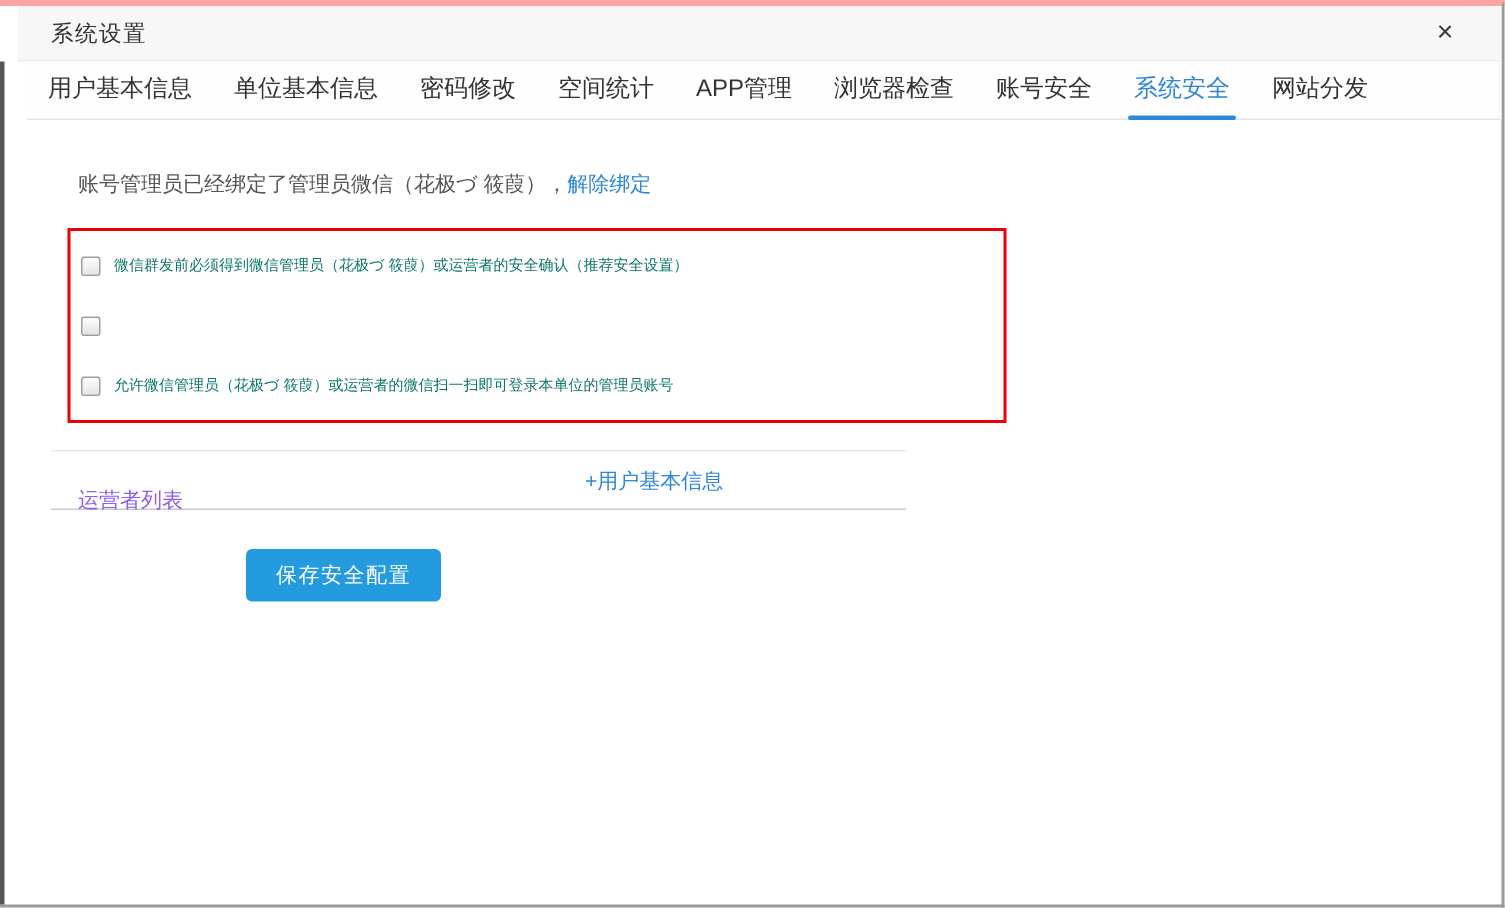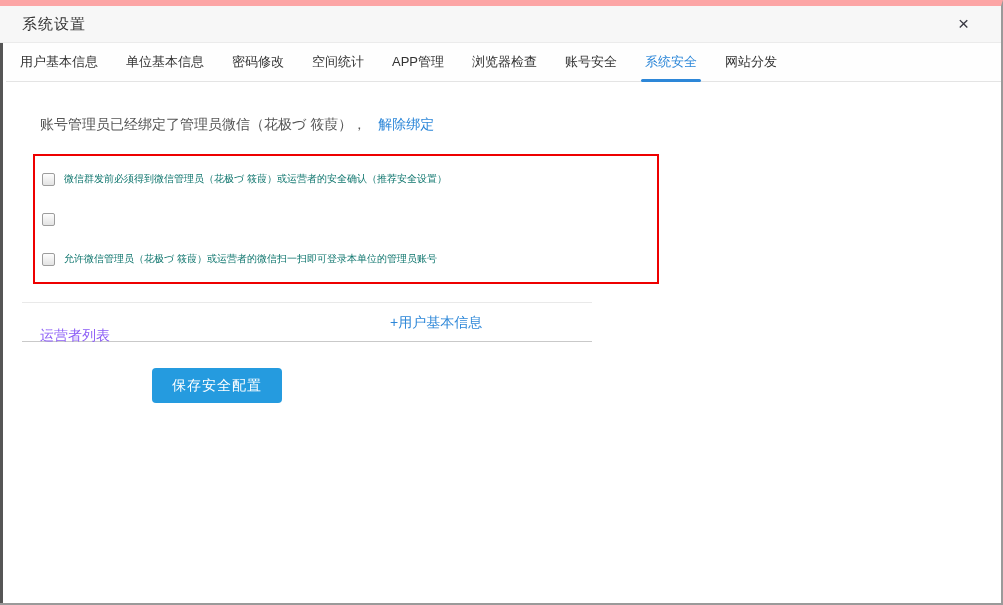--- a/index.html
+++ b/index.html
@@ -4,23 +4,24 @@
 <style>
   html,body{margin:0;padding:0;}
   body{
     width:1003px;height:605px;overflow:hidden;
     font-family:"Liberation Sans","DejaVu Sans",sans-serif;
     background:#ffffff;
   }
   .dialog{
     position:relative;width:1003px;height:605px;box-sizing:border-box;
     background:#fff;
-    border-top:6px solid #fca5a5;
+    border-top:4px solid #fca5a5;
     border-right:2px solid #9a9a9a;
     border-bottom:2px solid #9a9a9a;
+    padding-left:12px;
   }
   
   .left-edge{
     position:absolute;left:0;top:37px;bottom:0;width:3px;background:#565656;
   }
   
   .dlg-header{
     height:37px;background:#f7f7f7;border-bottom:1px solid #ebebeb;
     display:flex;align-items:center;box-sizing:border-box;
   }
@@ -31,35 +32,35 @@
     position:absolute;right:28px;top:6px;font-size:19px;color:#3a3a44;
     cursor:pointer;line-height:24px;background:none;border:none;padding:0 4px;
     font-family:"Liberation Sans","DejaVu Sans",sans-serif;
   }
   
   .tabbar{
     display:flex;align-items:stretch;height:38px;margin-left:6px;
     border-bottom:1px solid #e4e4e4;background:#fefefe;
   }
   .tab{
-    position:relative;padding:0 14px;line-height:38px;font-size:13px;
+    position:relative;padding:0 14px;line-height:38px;font-size:16px;
     color:#333;cursor:pointer;white-space:nowrap;
   }
   .tab.active{color:var(--accent-blue,#2d87d8);}
   .tab.active::after{
     content:"";position:absolute;left:10px;right:10px;bottom:-1px;height:3px;
     background:var(--accent-blue,#2d87d8);border-radius:2px;
   }
   
   .content{padding-top:32px;}
   .binding-line{
     margin-left:40px;font-size:14px;color:#555;line-height:20px;
   }
   .link{
-    color:var(--accent-blue,#2d87d8);text-decoration:none;cursor:pointer;margin-left:12px;
+    color:var(--accent-blue,#2d87d8);text-decoration:none;cursor:pointer;
   }
   .red-box{
     box-sizing:border-box;margin:20px 0 0 33px;width:626px;
     border:2px solid var(--highlight-red,#ee0000);
     padding:3px 0;background:#fff;
   }
   .opt-row{
     display:flex;align-items:center;height:40px;padding-left:7px;
     cursor:pointer;
   }

